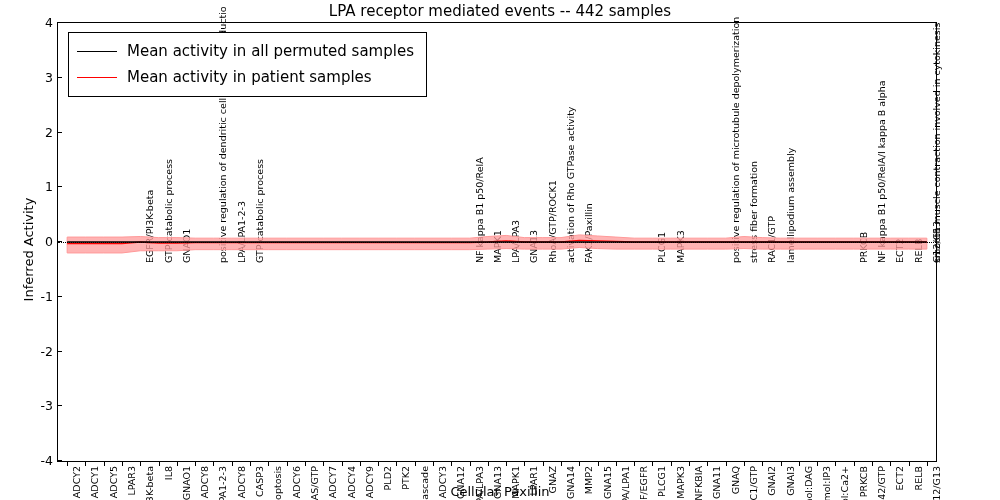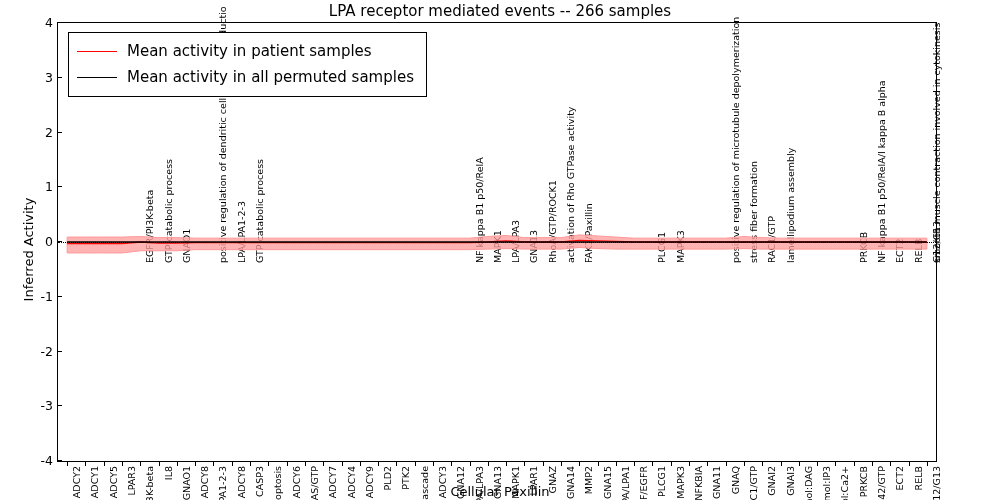--- a/index.html
+++ b/index.html
@@ -132,21 +132,21 @@
     font-size: 15px;
     color: #000;
   }
   svg { display: block; }
 </style>
 </head>
 <body>
 
 <div id="figure">
 
-  <div id="chart-title">LPA receptor mediated events -- 266 samples</div>
+  <div id="chart-title">LPA receptor mediated events -- 442 samples</div>
 
   <div id="ylabel">Inferred Activity</div>
   <div id="xlabel">Cellular Paxillin</div>
 
   <div id="yticks">
       <div class="ytick-label" style="top: 460px;">-4</div>
       <div class="ytick-mark" style="top: 460px;"></div>
       <div class="ytick-label" style="top: 405.25px;">-3</div>
       <div class="ytick-mark" style="top: 405.25px;"></div>
       <div class="ytick-label" style="top: 350.5px;">-2</div>
@@ -296,22 +296,22 @@
     <div id="zero-line"></div>
     <svg id="plot-svg" width="878" height="438" viewBox="0 0 878 438">
       <polygon id="band-poly" points="9.15,214.07 27.44,214.07 45.73,214.07 64.02,214.07 82.31,213.53 100.60,214.62 118.90,214.62 137.19,215.17 155.48,215.17 173.77,215.17 192.06,215.17 210.35,215.17 228.65,215.17 246.94,215.17 265.23,215.17 283.52,215.17 301.81,215.17 320.10,215.17 338.40,215.17 356.69,215.17 374.98,215.17 393.27,215.17 411.56,215.17 429.85,213.53 448.15,212.43 466.44,214.62 484.73,214.62 503.02,214.62 521.31,211.88 539.60,212.98 557.90,214.07 576.19,215.17 594.48,215.17 612.77,215.17 631.06,215.17 649.35,215.17 667.65,215.17 685.94,213.53 704.23,214.62 722.52,215.17 740.81,215.17 759.10,215.17 777.40,215.17 795.69,215.17 813.98,215.17 832.27,215.17 850.56,215.17 868.85,215.17 868.85,226.12 850.56,226.12 832.27,226.12 813.98,226.12 795.69,226.12 777.40,226.12 759.10,226.12 740.81,226.12 722.52,226.12 704.23,226.12 685.94,225.57 667.65,226.12 649.35,226.12 631.06,226.12 612.77,226.12 594.48,226.12 576.19,226.12 557.90,226.12 539.60,225.57 521.31,224.47 503.02,226.12 484.73,226.12 466.44,226.12 448.15,225.57 429.85,226.12 411.56,226.66 393.27,226.66 374.98,226.66 356.69,226.66 338.40,226.66 320.10,226.66 301.81,226.66 283.52,226.66 265.23,226.66 246.94,226.66 228.65,226.66 210.35,226.66 192.06,226.66 173.77,226.66 155.48,226.66 137.19,226.66 118.90,227.76 100.60,227.76 82.31,227.76 64.02,229.95 45.73,229.95 27.44,229.95 9.15,229.95" fill="#ff9999" fill-opacity="0.75" stroke="#ff9999"></polygon>
       <polyline id="line-patient" fill="none" stroke-width="1.3" points="9.15,220.64 27.44,220.64 45.73,220.64 64.02,220.64 82.31,219.00 100.60,220.09 118.90,220.09 137.19,219.55 155.48,219.55 173.77,219.55 192.06,219.55 210.35,219.55 228.65,219.55 246.94,219.55 265.23,219.55 283.52,219.55 301.81,219.55 320.10,219.55 338.40,219.55 356.69,219.55 374.98,219.55 393.27,219.55 411.56,219.55 429.85,219.00 448.15,217.91 466.44,219.00 484.73,219.00 503.02,219.00 521.31,217.36 539.60,217.91 557.90,218.45 576.19,219.00 594.48,219.00 612.77,219.00 631.06,219.00 649.35,219.00 667.65,219.00 685.94,219.00 704.23,219.00 722.52,219.00 740.81,219.00 759.10,219.00 777.40,219.00 795.69,219.00 813.98,219.00 832.27,219.00 850.56,219.00 868.85,219.00" stroke="#ff0000"></polyline>
       <polyline id="line-permuted" fill="none" stroke-width="1.3" points="9.15,219.00 27.44,219.00 45.73,219.00 64.02,219.00 82.31,219.00 100.60,219.00 118.90,219.00 137.19,219.00 155.48,219.00 173.77,219.00 192.06,219.00 210.35,219.00 228.65,219.00 246.94,219.00 265.23,219.00 283.52,219.00 301.81,219.00 320.10,219.00 338.40,219.00 356.69,219.00 374.98,219.00 393.27,219.00 411.56,219.00 429.85,219.00 448.15,219.00 466.44,219.00 484.73,219.00 503.02,219.00 521.31,219.00 539.60,219.00 557.90,219.00 576.19,219.00 594.48,219.00 612.77,219.00 631.06,219.00 649.35,219.00 667.65,219.00 685.94,219.00 704.23,219.00 722.52,219.00 740.81,219.00 759.10,219.00 777.40,219.00 795.69,219.00 813.98,219.00 832.27,219.00 850.56,219.00 868.85,219.00" stroke="#000000"></polyline>
     </svg>
   </div>
 
   <div id="legend">
     <div class="legend-row">
+      <span class="legend-swatch" style="border-top-color:#000000"></span>
+      <span class="legend-text">Mean activity in all permuted samples</span>
+    </div>
+    <div class="legend-row">
       <span class="legend-swatch" style="border-top-color:#ff0000"></span>
       <span class="legend-text">Mean activity in patient samples</span>
     </div>
-    <div class="legend-row">
-      <span class="legend-swatch" style="border-top-color:#000000"></span>
-      <span class="legend-text">Mean activity in all permuted samples</span>
-    </div>
   </div>
 
 </div>
 
 </body></html>

